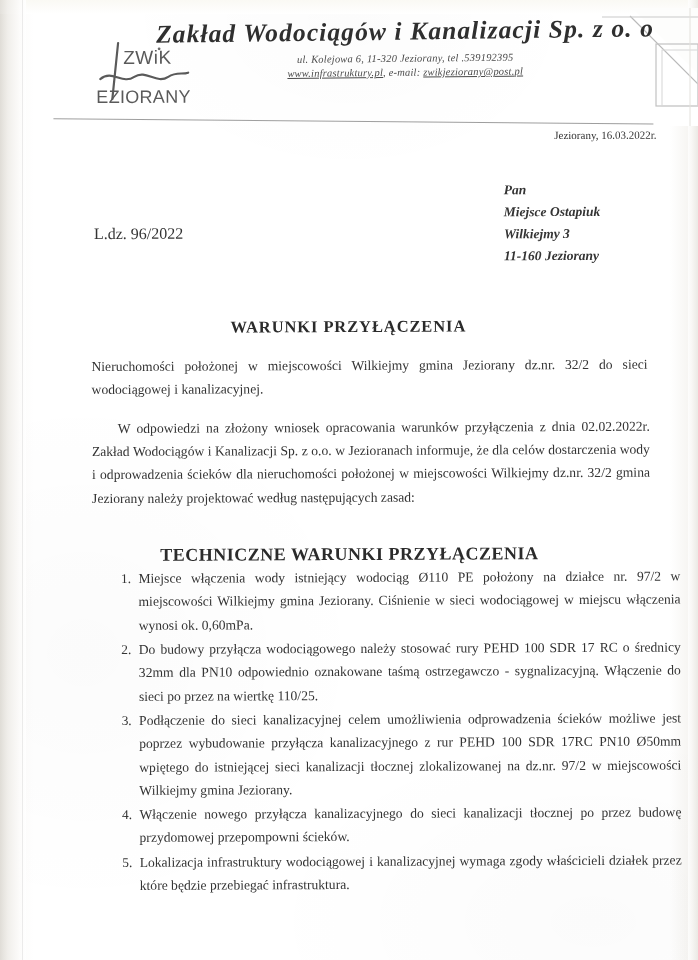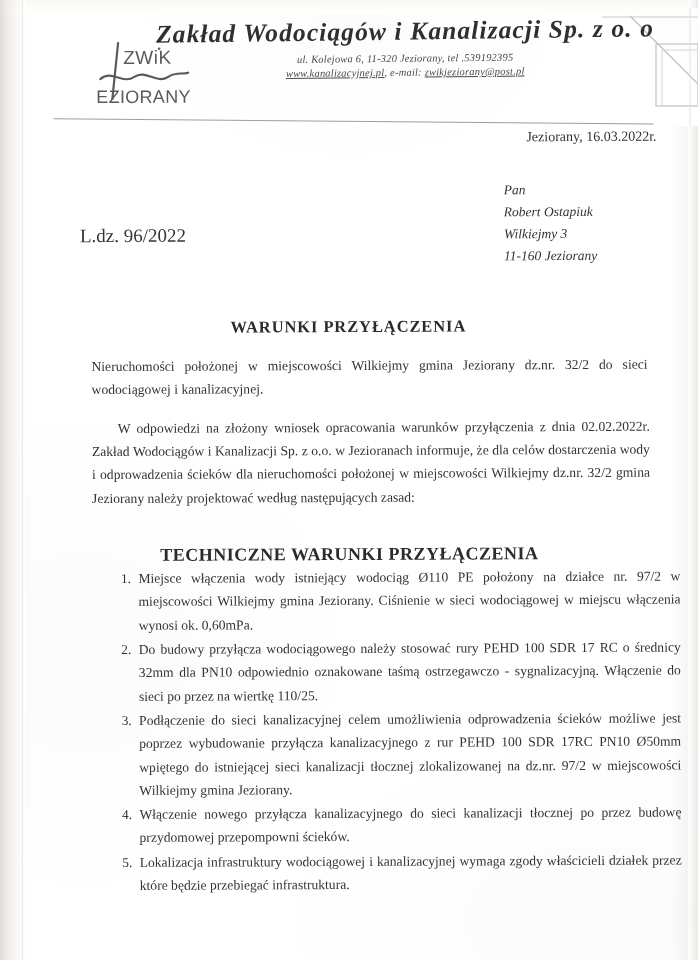--- a/index.html
+++ b/index.html
@@ -134,37 +134,37 @@
     background: #8d8d8d;
     transform: rotate(0.75deg);
     transform-origin: left center;
     opacity: .85;
   }
 
   
   .date-line {
     position: absolute;
     right: 40px; top: 130px;
-    font-size: 14px;
+    font-size: 11px;
     color: #343434;
     white-space: nowrap;
   }
   .addressee {
     position: absolute;
     left: 505px; top: 180px;
     font-size: 13.5px;
     color: #343434;
     line-height: 1.62;
   }
-  .addressee div { white-space: nowrap; }
+  .addressee div { white-space: nowrap; font-weight: bold; }
 
   .refno {
     position: absolute;
-    left: 81px; top: 224px;
-    font-size: 19px;
+    left: 95px; top: 224px;
+    font-size: 16px;
     color: #343434;
   }
 
   
   .h-main {
     position: absolute;
     left: 0; right: 0; top: 306px;
     text-align: center;
     font-size: 16.5px;
     font-weight: 700;
@@ -255,33 +255,33 @@
           <path d="M8 40 C20 30, 30 46, 42 38 C54 30, 64 46, 76 38 C84 33, 90 36, 96 34" fill="none" stroke="#5a5a5a" stroke-width="2.1" stroke-linecap="round"></path>
 
           <text x="4" y="64" font-family="Liberation Sans, sans-serif" font-size="18" fill="#5a5a5a" letter-spacing="0.3">EZIORANY</text>
         </svg>
       </div>
 
       <div class="company-block">
         <div class="company-name">Zakład Wodociągów i Kanalizacji Sp. z o. o</div>
         <div class="company-addr">ul. Kolejowa 6, 11-320 Jeziorany, tel .539192395</div>
         <div class="company-web">
-          <span class="u">www.kanalizacyjnej.pl</span><span>,  e-mail:</span>
+          <span class="u">www.infrastruktury.pl</span><span>,  e-mail:</span>
           <span class="u">zwikjeziorany@post.pl</span>
         </div>
       </div>
     </header>
 
     <div class="rule"></div>
 
     <div class="date-line">Jeziorany, 16.03.2022r.</div>
 
     <address class="addressee">
       <div>Pan</div>
-      <div>Robert Ostapiuk</div>
+      <div>Miejsce Ostapiuk</div>
       <div>Wilkiejmy 3</div>
       <div>11-160 Jeziorany</div>
     </address>
 
     <div class="refno">L.dz. 96/2022</div>
 
     <h1 class="h-main">WARUNKI PRZYŁĄCZENIA</h1>
 
     <p class="para" id="para-1">Nieruchomości położonej w miejscowości Wilkiejmy gmina Jeziorany dz.nr. 32/2 do sieci wodociągowej i kanalizacyjnej.</p>
 

